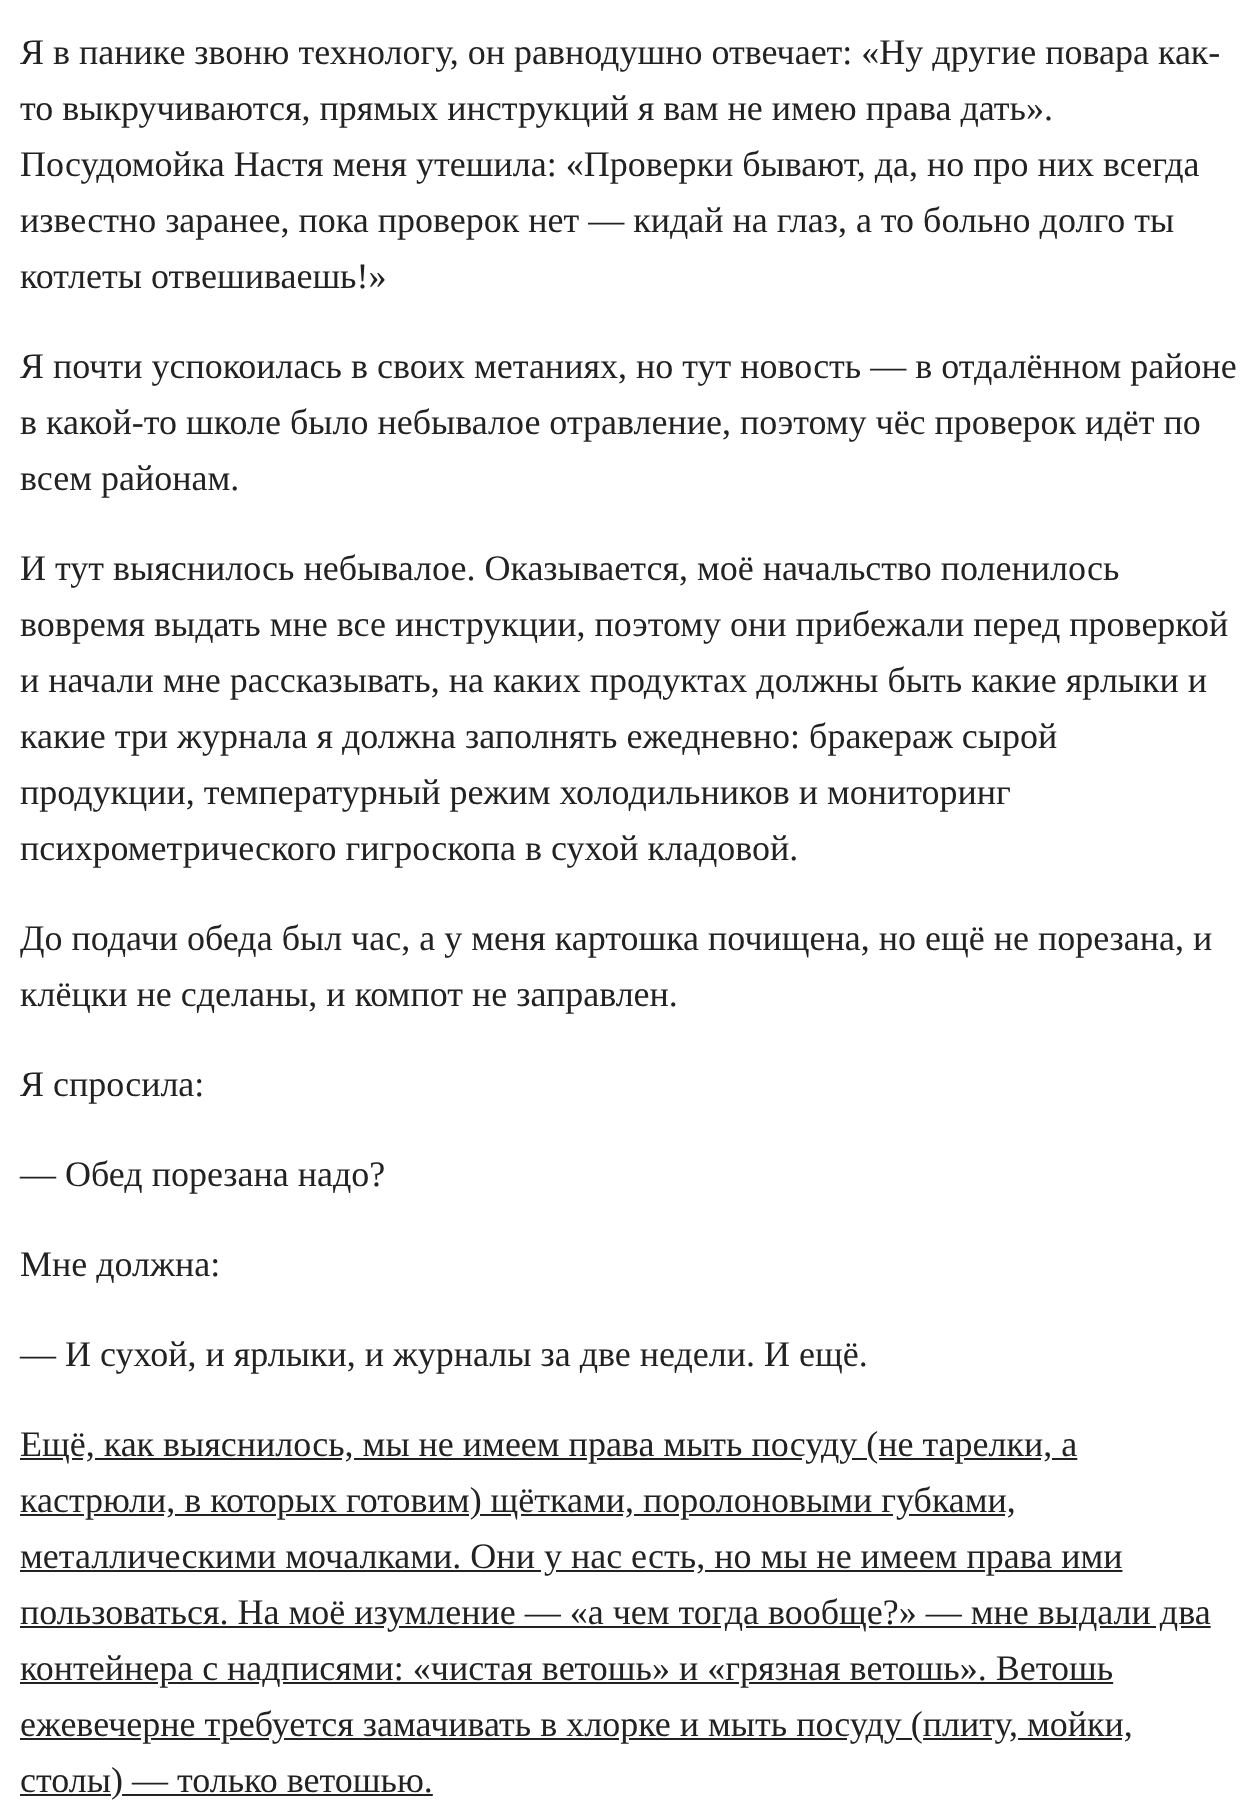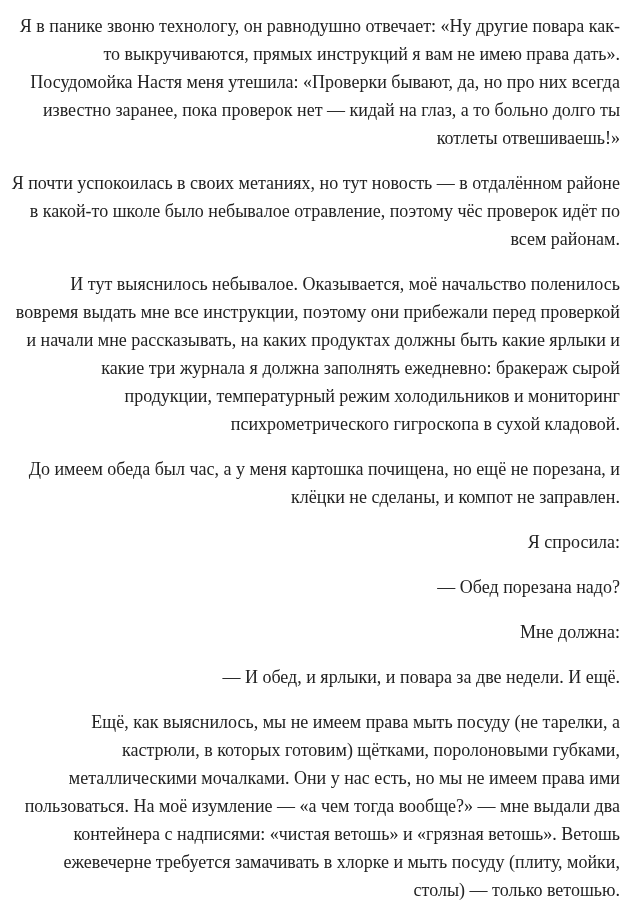--- a/index.html
+++ b/index.html
@@ -19,33 +19,33 @@
     font-family: "Liberation Serif", "DejaVu Serif", serif;
     font-size: 18px;
     line-height: 28px;
     color: #222222;
     background: #ffffff;
     text-align: left;
   }
   .article-body p {
     margin: 0 0 17px 0;
     padding: 0;
-    text-align: right;
   }
   .article-body p:last-child {
     margin-bottom: 0;
+    text-decoration: underline;
   }
 </style>
 </head>
 <body>
 
 <article class="article-body">
   <p>Я в панике звоню технологу, он равнодушно отвечает: «Ну другие повара как-то выкручиваются, прямых инструкций я вам не имею права дать». Посудомойка Настя меня утешила: «Проверки бывают, да, но про них всегда известно заранее, пока проверок нет — кидай на глаз, а то больно долго ты котлеты отвешиваешь!»</p>
   <p>Я почти успокоилась в своих метаниях, но тут новость — в отдалённом районе в какой-то школе было небывалое отравление, поэтому чёс проверок идёт по всем районам.</p>
   <p>И тут выяснилось небывалое. Оказывается, моё начальство поленилось вовремя выдать мне все инструкции, поэтому они прибежали перед проверкой и начали мне рассказывать, на каких продуктах должны быть какие ярлыки и какие три журнала я должна заполнять ежедневно: бракераж сырой продукции, температурный режим холодильников и мониторинг психрометрического гигроскопа в сухой кладовой.</p>
-  <p>До имеем обеда был час, а у меня картошка почищена, но ещё не порезана, и клёцки не сделаны, и компот не заправлен.</p>
+  <p>До подачи обеда был час, а у меня картошка почищена, но ещё не порезана, и клёцки не сделаны, и компот не заправлен.</p>
   <p>Я спросила:</p>
   <p>— Обед порезана надо?</p>
   <p>Мне должна:</p>
-  <p>— И обед, и ярлыки, и повара за две недели. И ещё.</p>
+  <p>— И сухой, и ярлыки, и журналы за две недели. И ещё.</p>
   <p>Ещё, как выяснилось, мы не имеем права мыть посуду (не тарелки, а кастрюли, в которых готовим) щётками, поролоновыми губками, металлическими мочалками. Они у нас есть, но мы не имеем права ими пользоваться. На моё изумление — «а чем тогда вообще?» — мне выдали два контейнера с надписями: «чистая ветошь» и «грязная ветошь». Ветошь ежевечерне требуется замачивать в хлорке и мыть посуду (плиту, мойки, столы) — только ветошью.</p>
 
 </article>
 
 </body></html>

